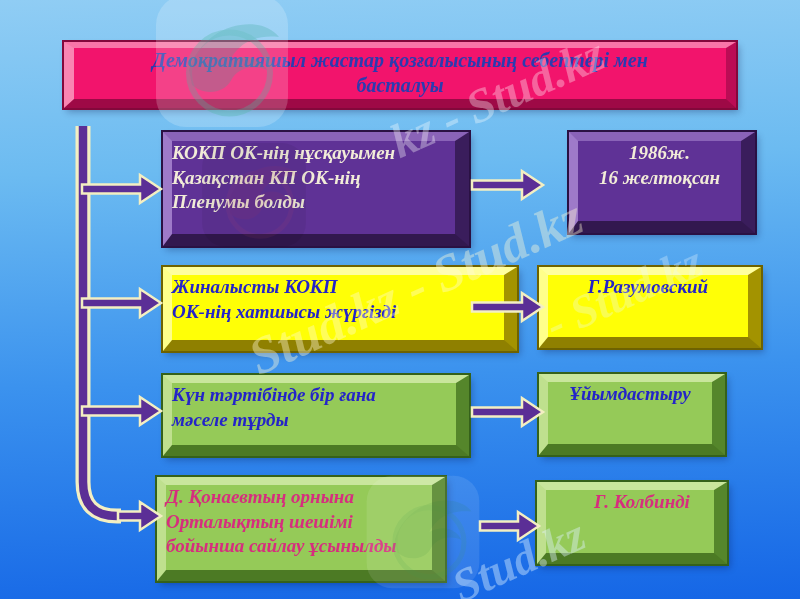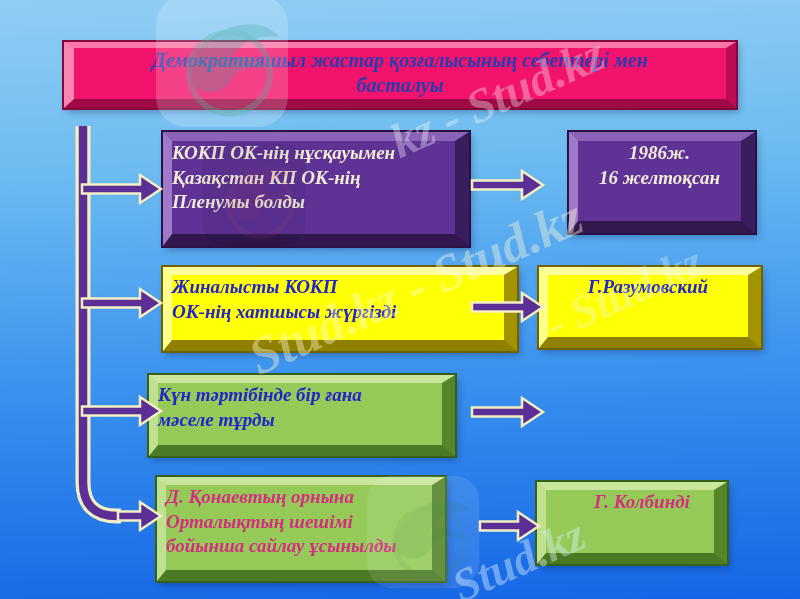--- a/index.html
+++ b/index.html
@@ -37,21 +37,21 @@
   .green.pinktext .txt{color:#D62E7E;}
 
   .leftcol .txt{text-align:left;padding-left:0;font-size:19px;}
   .rightcol{justify-content:center;}
   .rightcol .txt{text-align:center;font-size:19px;}
 
   .r1l{left:163px;top:132px;width:306px;height:114px;}
   .r1r{left:539px;top:132px;width:186px;height:101px;margin-left:30px;}
   .r2l{left:163px;top:267px;width:354px;height:84px;}
   .r2r{left:539px;top:267px;width:222px;height:81px;}
-  .r3l{left:149px;top:375px;width:306px;height:81px;}
+  .r3l{left:163px;top:375px;width:306px;height:81px;}
   .r3r{left:539px;top:374px;width:186px;height:81px;}
   .r4l{left:157px;top:477px;width:288px;height:104px;}
   .r4r{left:537px;top:482px;width:190px;height:82px;padding-left:24px;}
 
   .connector{position:absolute;left:0;top:0;z-index:2;pointer-events:none;}
 
   .wm{position:absolute;z-index:5;pointer-events:none;white-space:nowrap;
       font-weight:bold;font-style:italic;transform-origin:0 50%;transform:rotate(-24deg);}
   .wm1{left:393px;top:116px;font-size:48px;color:rgba(255,255,255,0.34);}
   .wm2{left:252px;top:330px;font-size:52px;color:rgba(255,251,214,0.40);}
@@ -102,20 +102,23 @@
 ОК-нің  хатшысы жүргізді</div>
   </div>
   <div class="box yellow rightcol r2r">
     <div class="txt">Г.Разумовский</div>
   </div>
 
   <div class="box green leftcol r3l">
     <div class="txt">Күн тәртібінде бір ғана
 мәселе тұрды</div>
   </div>
+  <div class="box green rightcol r3r">
+    <div class="txt">Ұйымдастыру</div>
+  </div>
 
   <div class="box green pinktext leftcol r4l">
     <div class="txt">Д. Қонаевтың орнына
 Орталықтың шешімі
 бойынша сайлау ұсынылды</div>
   </div>
   <div class="box green pinktext rightcol r4r">
     <div class="txt">Г. Колбинді</div>
   </div>
 

